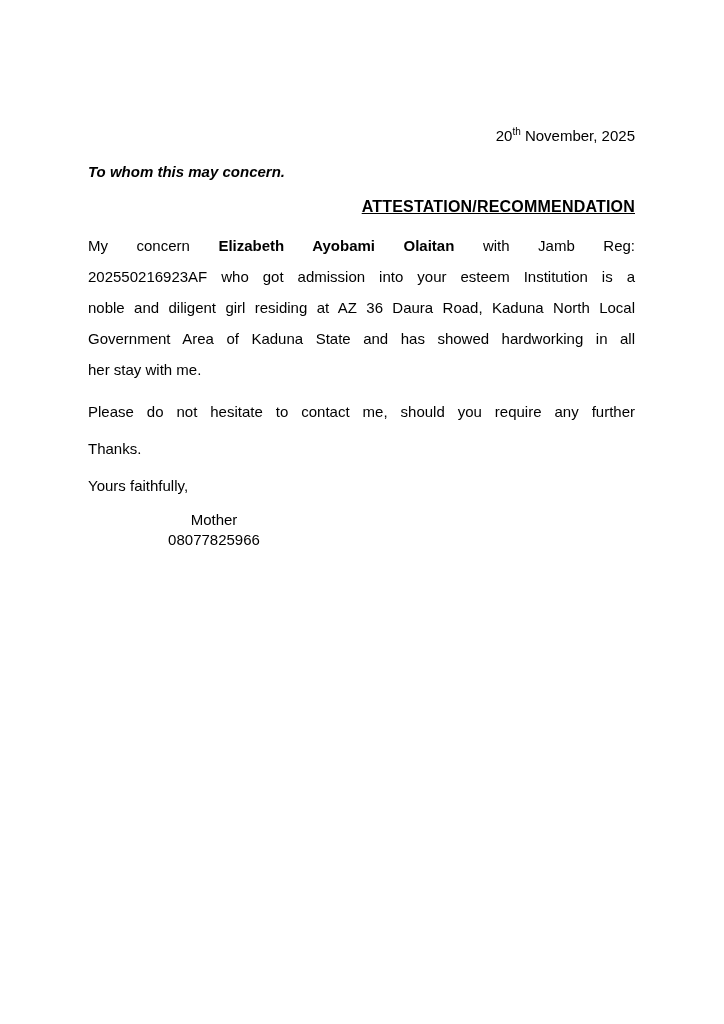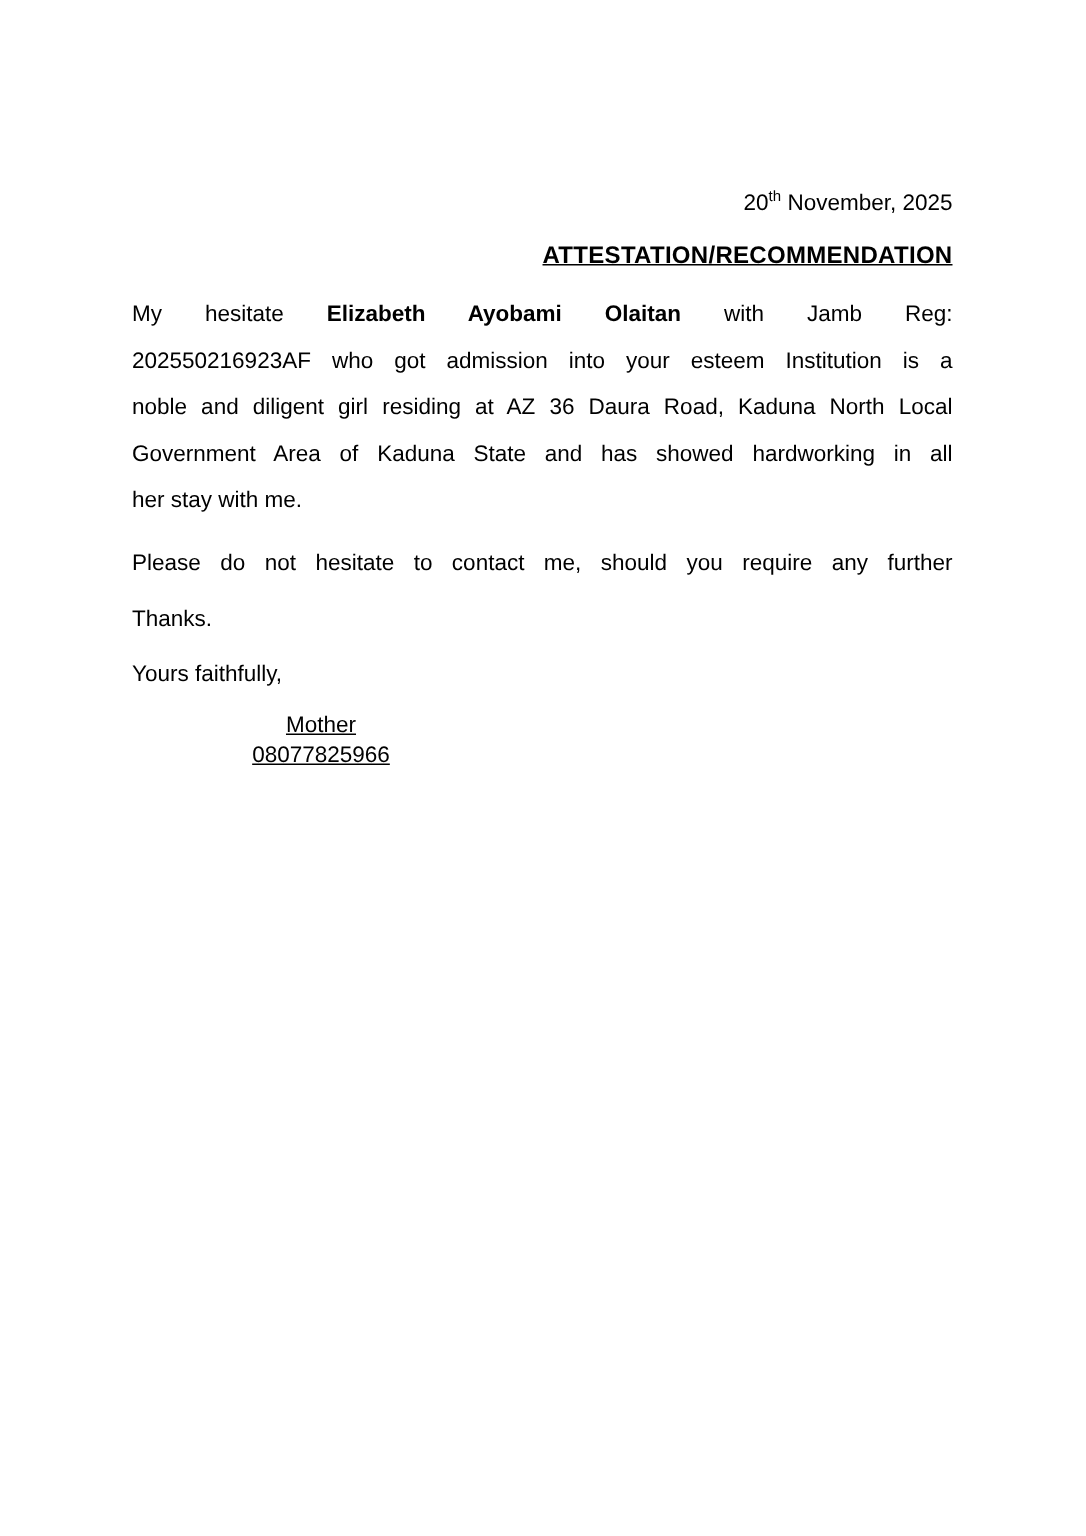--- a/index.html
+++ b/index.html
@@ -77,40 +77,40 @@
   .sig-name {
     font-weight: bold;
     line-height: 21px;
     letter-spacing: 0.2px;
   }
   .sig-sub {
     width: 252px;
     text-align: center;
     line-height: 20px;
     margin-top: 1px;
-    text-decoration: underline;
   }
 </style>
 </head>
 <body>
 
 <div class="page">
 
   <div class="date">
     <span>20</span><sup>th</sup><span> November, 2025</span>
   </div>
 
+  <div class="salutation">To whom this may concern.</div>
 
   <div class="heading">
     <span class="heading-text">ATTESTATION/RECOMMENDATION</span>
   </div>
 
   <div id="paragraphs">
       <div class="paragraph">
-        <div class="pline"><span>My hesitate </span><span class="b">Elizabeth Ayobami Olaitan</span><span> with Jamb Reg:</span></div>
+        <div class="pline"><span>My concern </span><span class="b">Elizabeth Ayobami Olaitan</span><span> with Jamb Reg:</span></div>
         <div class="pline"><span>202550216923AF who got admission into your esteem Institution is a</span></div>
         <div class="pline"><span>noble and diligent girl residing at AZ 36 Daura Road, Kaduna North Local</span></div>
         <div class="pline"><span>Government Area of Kaduna State and has showed hardworking in all</span></div>
         <div class="pline last"><span>her stay with me.</span></div>
       </div>
       <div class="paragraph">
         <div class="pline"><span>Please do not hesitate to contact me, should you require any further</span></div>
       </div>
     </div>
 

